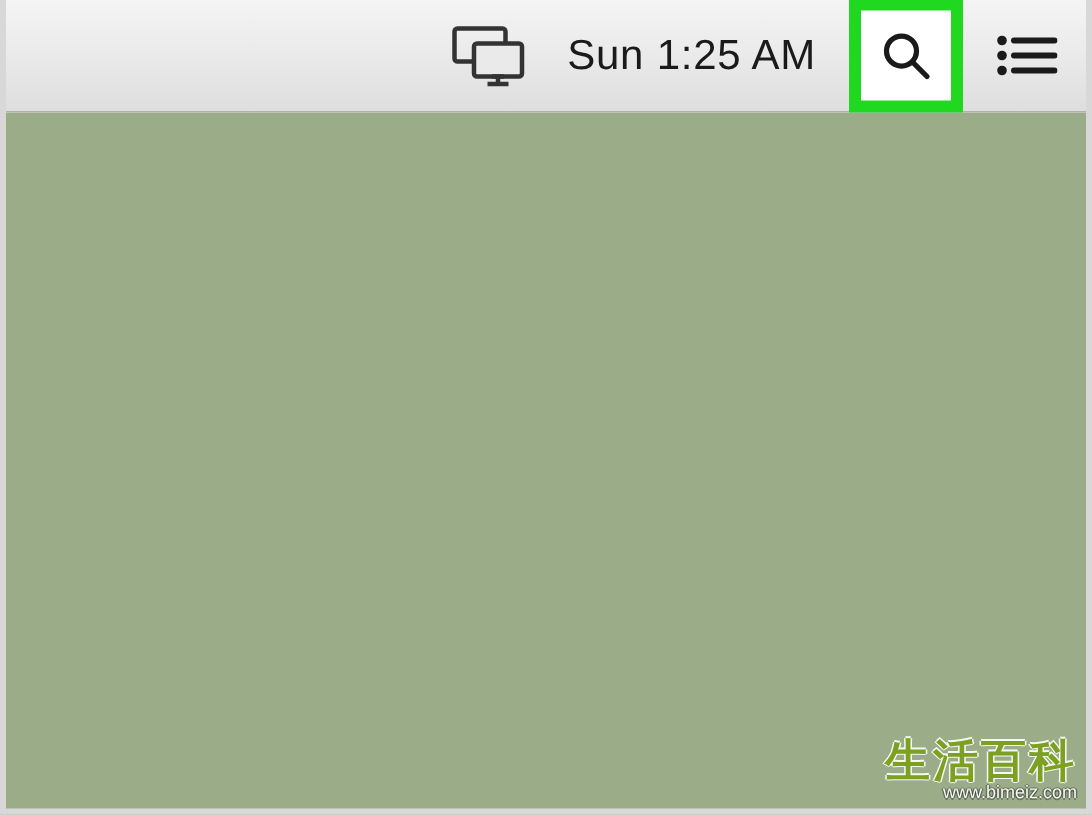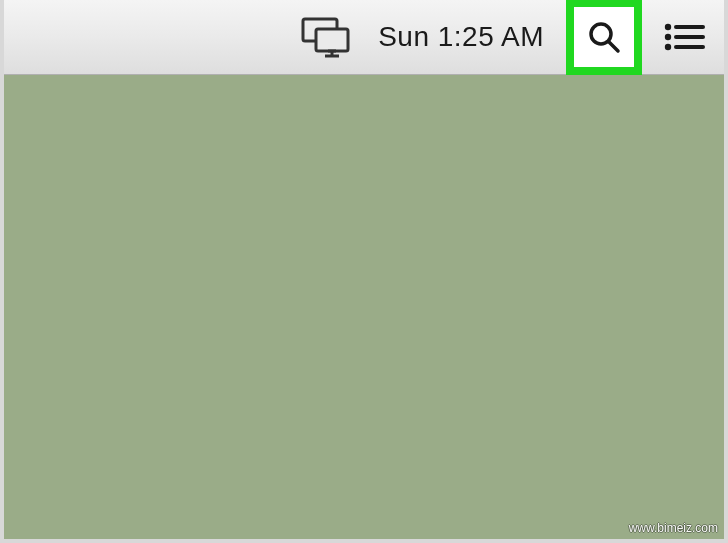--- a/index.html
+++ b/index.html
@@ -160,16 +160,17 @@
         </svg>
       </span>
     </div>
 
   </div>
 </div>
 
 <div class="desktop"></div>
 
 <div class="watermark">
+  <div class="watermark-chars">生活百科</div>
   <div class="watermark-url">www.bimeiz.com</div>
 </div>
 
 <div class="border-frame"></div>
 
 </body></html>

